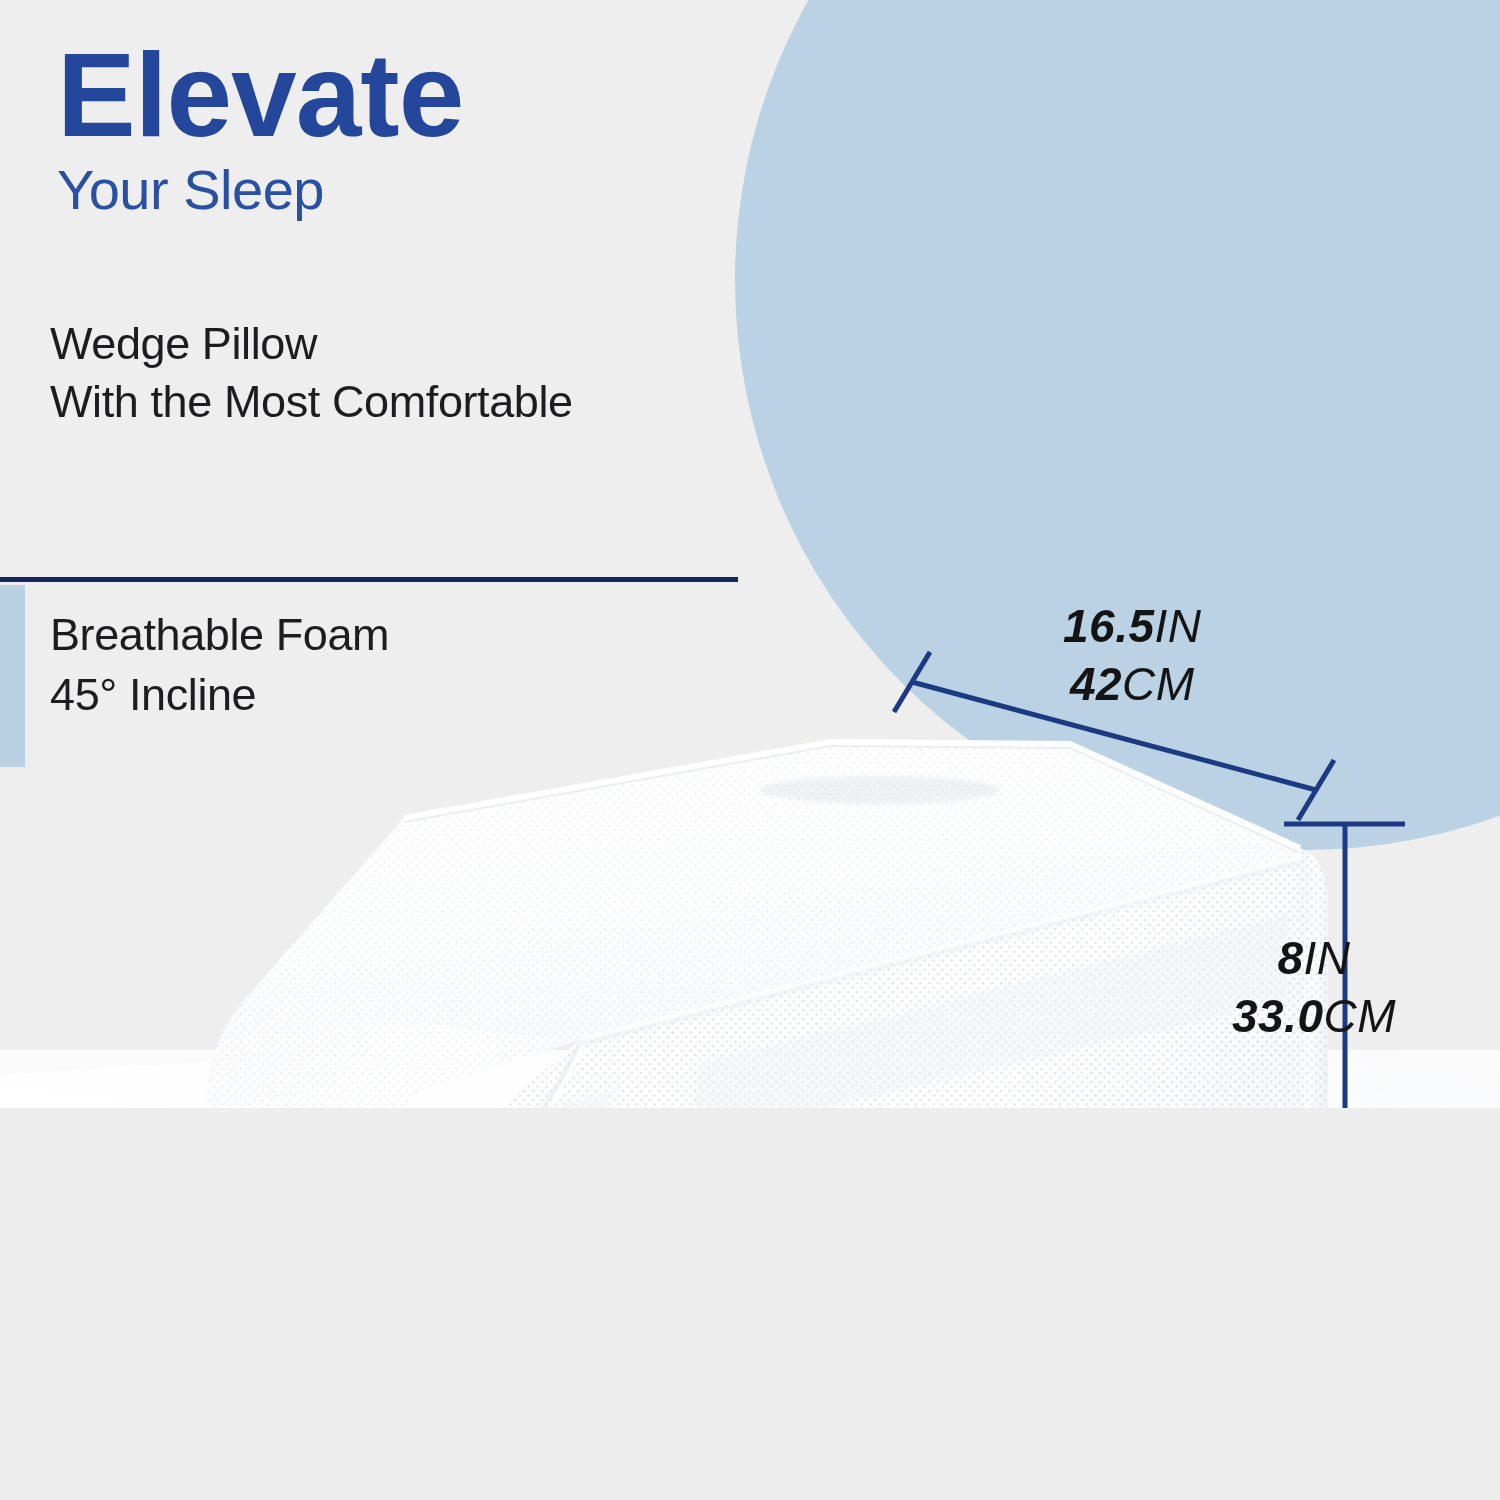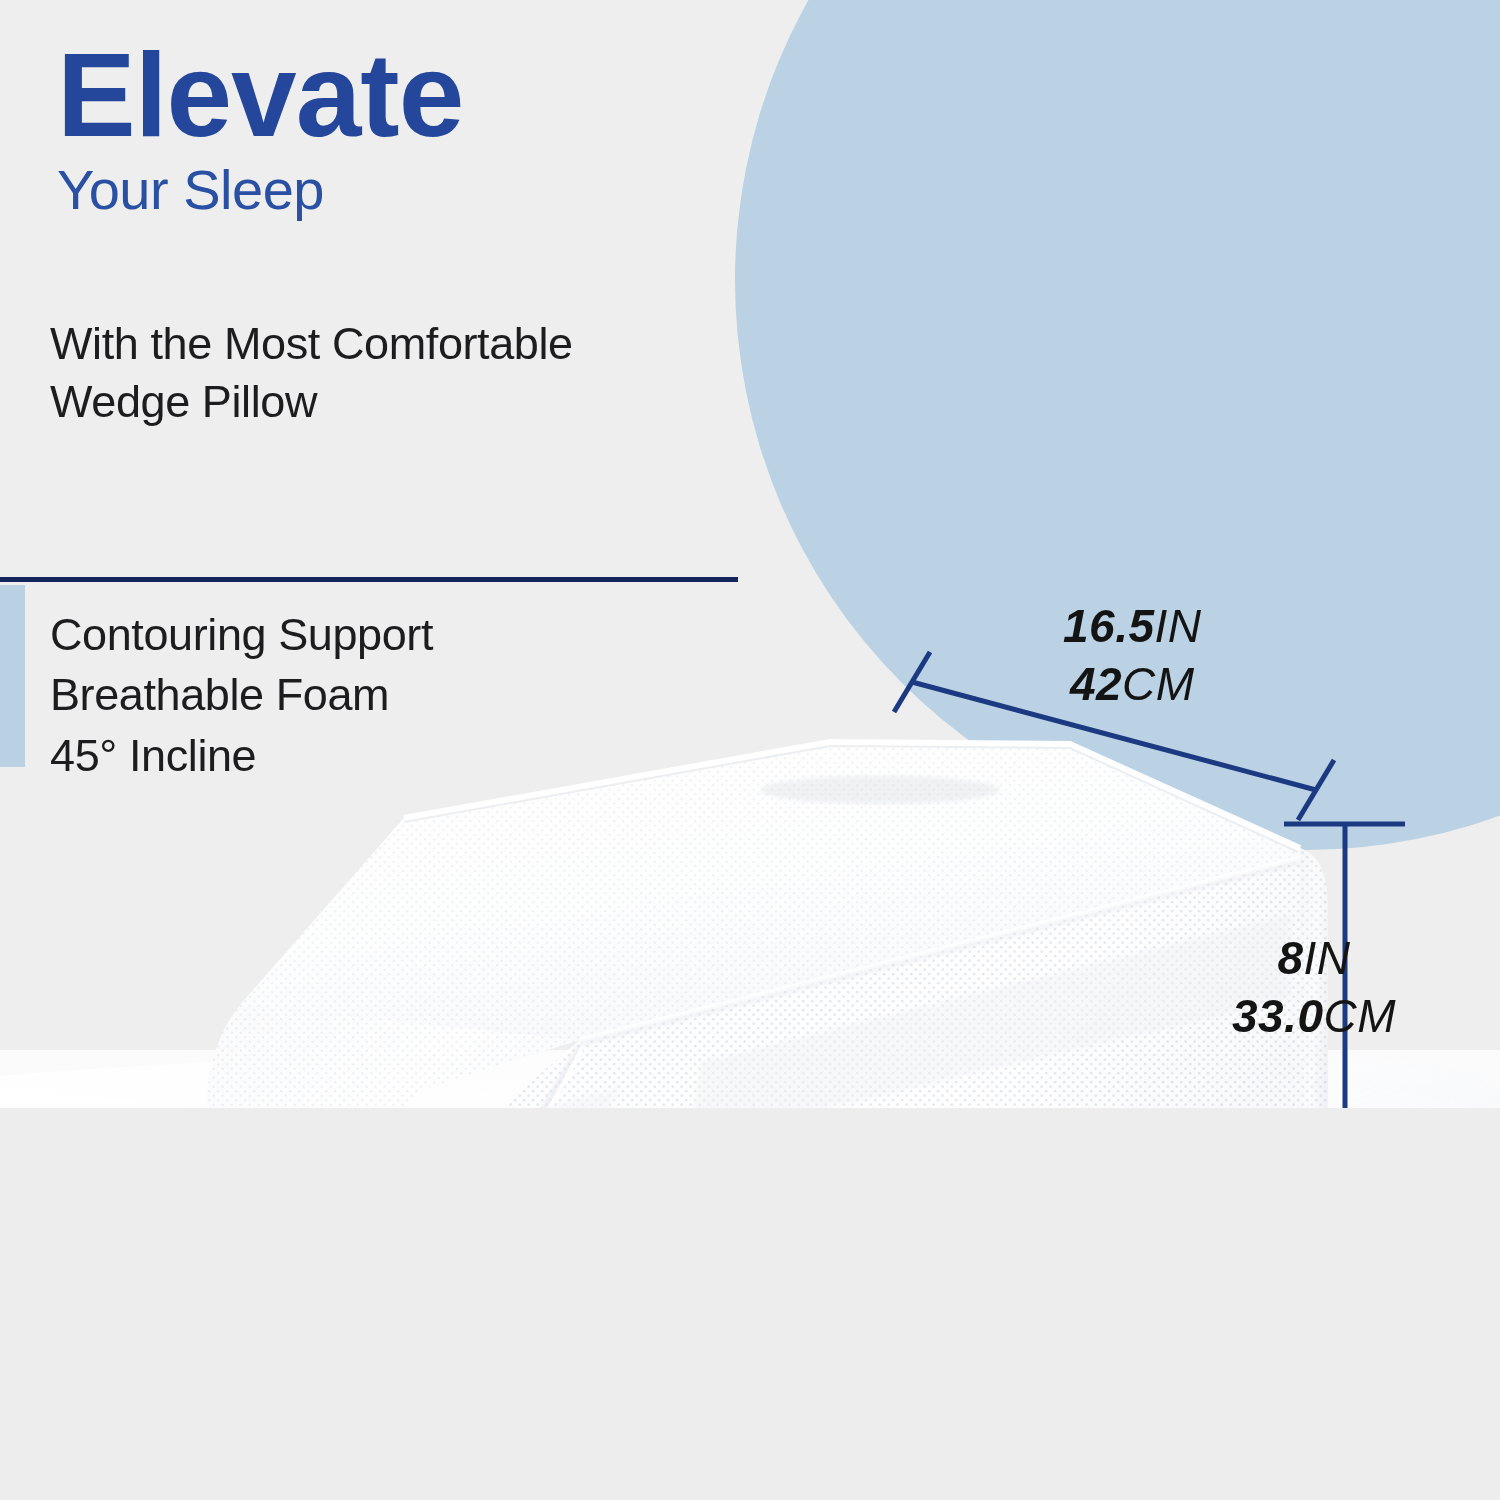--- a/index.html
+++ b/index.html
@@ -235,29 +235,28 @@
       <line x1="1300" y1="1150" x2="1300" y2="1238"></line>
     </g>
   </svg>
 
   <div class="headline-wrap">
     <div class="headline-1">Elevate</div>
     <div class="headline-2">Your Sleep</div>
   </div>
 
   <div class="subhead">
+    <div>Wedge Pillow</div>
     <div>With the Most Comfortable</div>
-    <div>Wedge Pillow</div>
   </div>
 
   <div class="divider"></div>
   <div class="accent-bar"></div>
 
   <div class="features">
-    <div>Contouring Support</div>
     <div>Breathable Foam</div>
     <div>45° Incline</div>
   </div>
 
   <div class="dim-label" id="dim-depth">
     <div><span class="num">16.5</span><span class="unit">IN</span></div>
     <div><span class="num">42</span><span class="unit">CM</span></div>
   </div>
 
   <div class="dim-label" id="dim-height">

